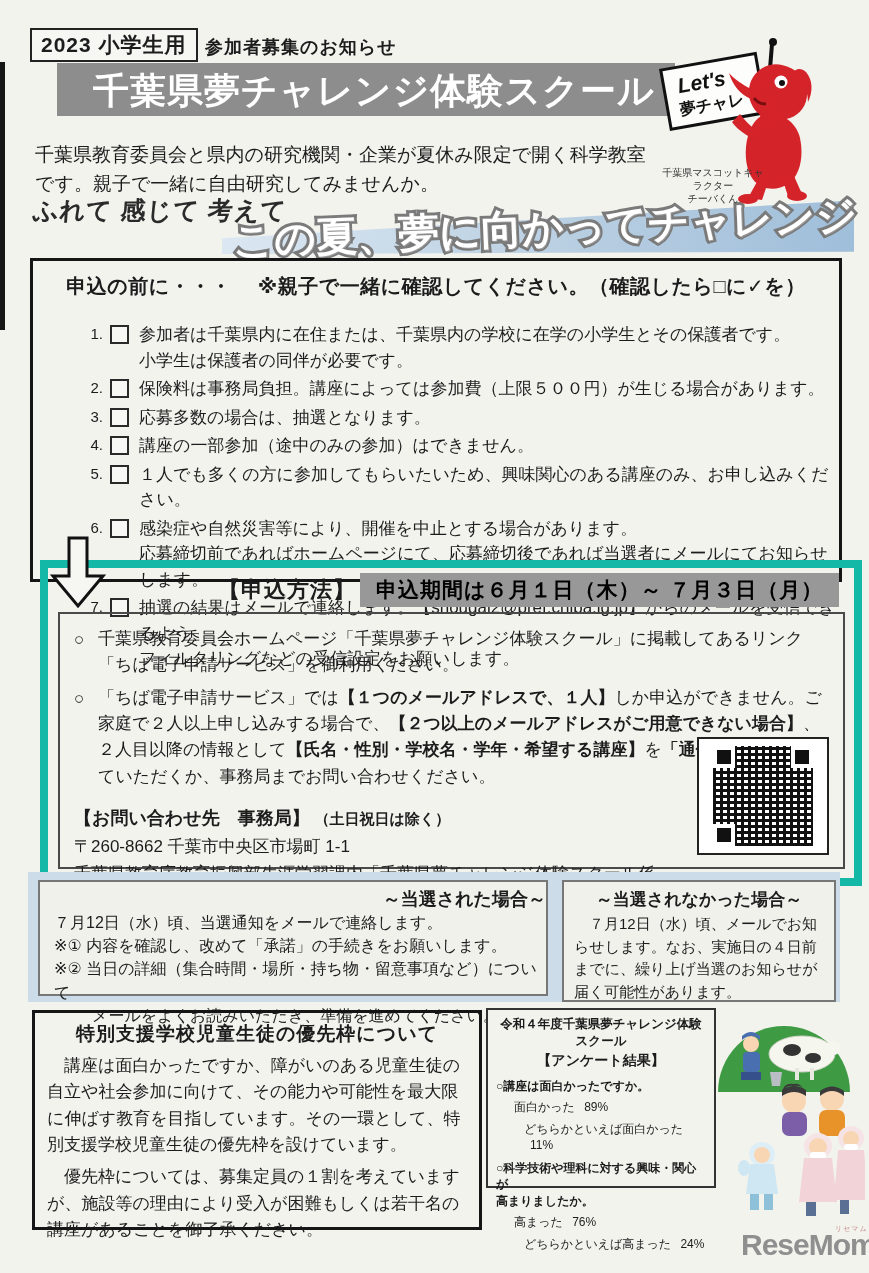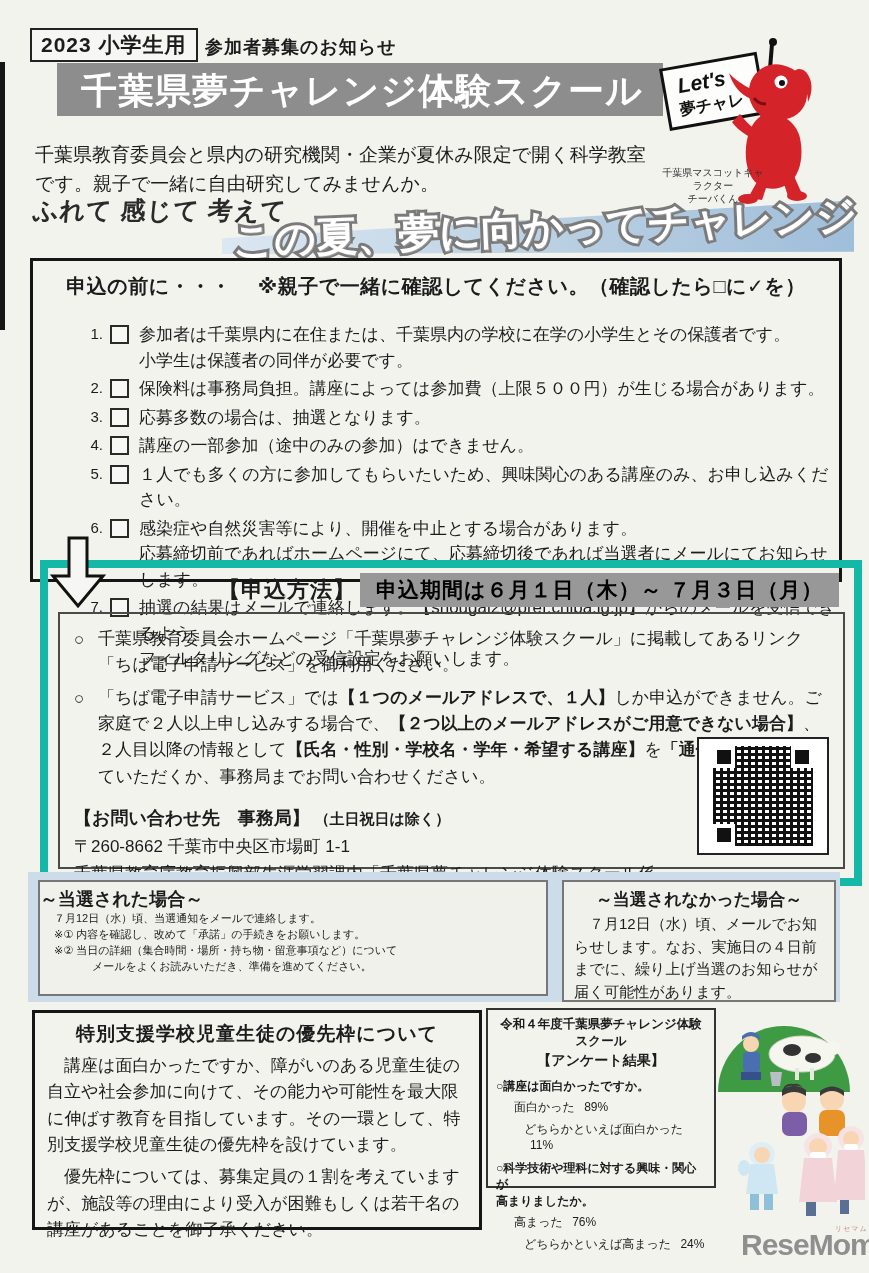--- a/index.html
+++ b/index.html
@@ -6,21 +6,21 @@
   .page{
     position:relative;width:869px;height:1273px;margin:0 auto;
     background:#f3f3ee;overflow:hidden;
     font-family:"Liberation Sans","DejaVu Sans",sans-serif;color:#1c1c1c;
   }
   
   .scan-artifact{position:absolute;left:0;top:62px;width:5px;height:268px;background:#161616;}
   .year-badge{position:absolute;left:30px;top:28px;border:2px solid #222;padding:1px 9px;
     font-size:21px;font-weight:bold;letter-spacing:1px;background:#f6f6f2;}
   .notice{position:absolute;left:205px;top:35px;font-size:18px;font-weight:bold;letter-spacing:1px;}
-  .title-bar{position:absolute;left:57px;top:63px;width:606px;height:53px;background:#8d8d8d;}
+  .title-bar{position:absolute;left:57px;top:63px;width:606px;height:53px;background:#8d8d8d;padding-left:12px;}
   .title-bar span{display:block;padding:4px 0 0 24px;font-size:36px;font-weight:bold;color:#fff;
     letter-spacing:1px;white-space:nowrap;}
   .intro{position:absolute;left:35px;top:141px;width:628px;font-size:19px;line-height:1.5;}
   .tagline{position:absolute;left:33px;top:194px;font-size:25px;font-weight:bold;color:#2a2a2a;
     transform:skewX(-4deg);letter-spacing:1px;}
   .slogan-strip{position:absolute;left:222px;top:198px;width:632px;height:56px;
     background:linear-gradient(100deg,#dce8f2 0%,#b9cfe2 55%,#9fbeda 100%);
     clip-path:polygon(0 72%,100% 4%,100% 96%,0 100%);}
   .slogan-text{position:absolute;left:232px;top:200px;font-size:41px;font-weight:bold;color:#fff;
     white-space:nowrap;transform:rotate(-2.4deg);letter-spacing:0px;
@@ -56,22 +56,22 @@
   .qr-box{position:absolute;right:14px;bottom:12px;width:128px;height:114px;border:2px solid #222;
     background:#fff;display:flex;align-items:center;justify-content:center;}
   .qr{position:relative;width:100px;height:100px;
     background-image:repeating-linear-gradient(90deg,#111 0 3px,transparent 3px 7px),
                      repeating-linear-gradient(0deg,#111 0 3px,#fff 3px 6px);}
   .qr .finder{position:absolute;width:22px;height:22px;background:#111;box-shadow:inset 0 0 0 4px #fff,inset 0 0 0 8px #111;}
   .qr .f-tl{left:0;top:0;} .qr .f-tr{right:0;top:0;} .qr .f-bl{left:0;bottom:0;}
   
   .result-strip{position:absolute;left:28px;top:872px;width:812px;height:130px;background:#ccdce9;}
   .won-box{position:absolute;left:10px;top:8px;width:506px;height:112px;background:#f1f1ec;border:2px solid #777;}
-  .won-title{text-align:left;font-size:18px;font-weight:bold;margin-top:5px;}
-  .won-line{font-size:11px;line-height:1.45;margin-left:14px;}
+  .won-title{text-align:right;font-size:18px;font-weight:bold;margin-top:5px;}
+  .won-line{font-size:16px;line-height:1.45;margin-left:14px;}
   .won-line.indent{margin-left:52px;}
   .notwon-box{position:absolute;left:534px;top:8px;width:270px;height:118px;background:#f1f1ec;border:2px solid #777;}
   .notwon-title{text-align:center;font-size:17px;font-weight:bold;margin-top:6px;}
   .notwon-body{font-size:15px;line-height:1.5;margin:2px 10px 0 10px;text-indent:1em;}
   
   .priority-box{position:absolute;left:32px;top:1010px;width:444px;height:214px;border:3px solid #151515;}
   .priority-title{text-align:center;font-size:19px;font-weight:bold;margin-top:8px;letter-spacing:1px;}
   .priority-p{font-size:17px;line-height:1.55;margin:6px 12px 0 12px;text-indent:1em;}
   .survey-box{position:absolute;left:486px;top:1008px;width:230px;height:180px;border:2px solid #333;padding:6px 8px;box-sizing:border-box;}
   .survey-t1{font-size:12.5px;font-weight:bold;text-align:center;}

